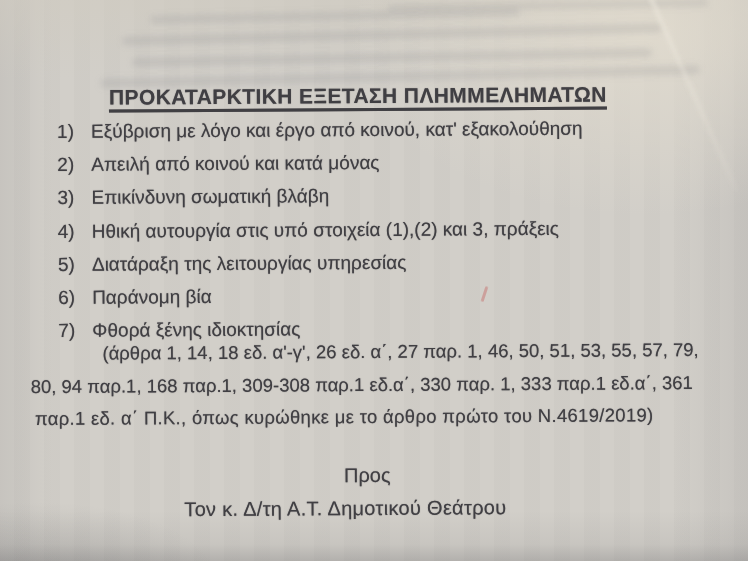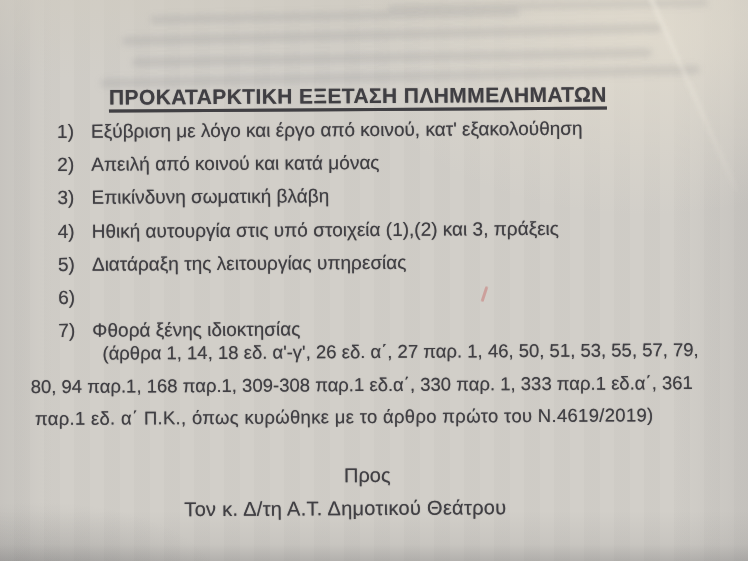--- a/index.html
+++ b/index.html
@@ -96,20 +96,21 @@
       <li>
         <span class="num ink">4)</span>
         <span class="txt ink">Ηθική αυτουργία στις υπό στοιχεία (1),(2) και 3, πράξεις</span>
       </li>
       <li>
         <span class="num ink">5)</span>
         <span class="txt ink">Διατάραξη της λειτουργίας υπηρεσίας</span>
       </li>
       <li>
         <span class="num ink">6)</span>
+        <span class="txt ink">Παράνομη βία</span>
       </li>
       <li>
         <span class="num ink">7)</span>
         <span class="txt ink">Φθορά ξένης ιδιοκτησίας</span>
       </li>
     </ol>
 
     <div class="articles">
       <div class="art-line art-line-1 ink">(άρθρα 1, 14, 18 εδ. α'-γ', 26 εδ. α΄, 27 παρ. 1, 46, 50, 51, 53, 55, 57, 79,</div>
       <div class="art-line art-line-2 ink">80, 94 παρ.1, 168 παρ.1, 309-308 παρ.1 εδ.α΄, 330 παρ. 1, 333 παρ.1 εδ.α΄, 361</div>

